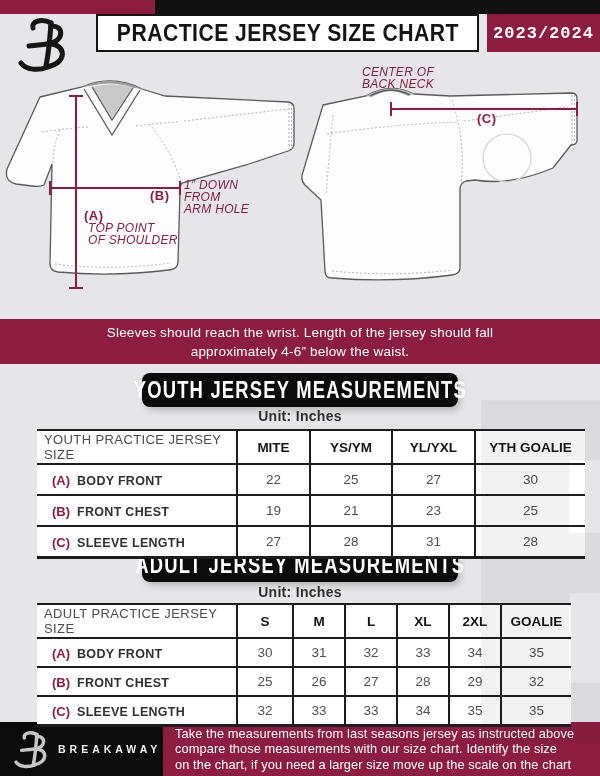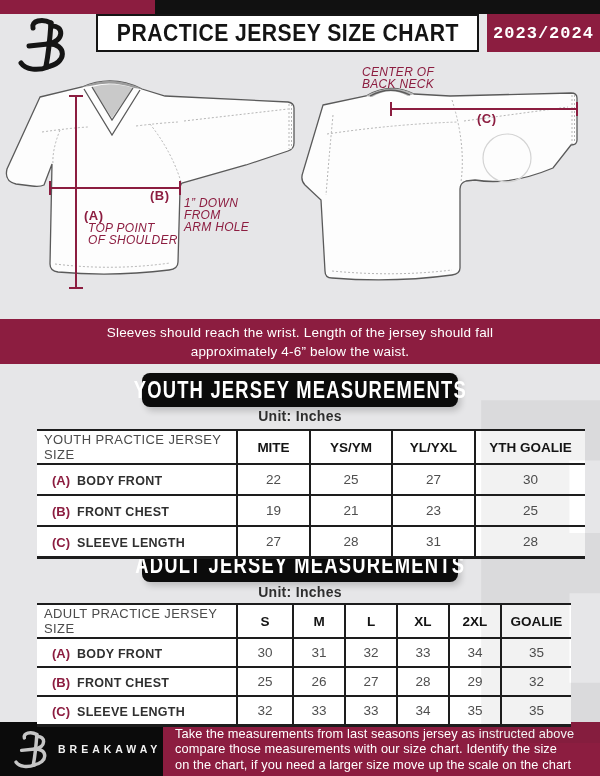--- a/index.html
+++ b/index.html
@@ -152,21 +152,21 @@
   <div class="anno" style="left:84px;top:206px;">
     <span class="ltr">(A)</span>
   </div>
   <div class="anno note" style="left:88px;top:222px;">
     <div class="note">TOP POINT</div>
     <div class="note">OF SHOULDER</div>
   </div>
   <div class="anno" style="left:150px;top:186px;">
     <span class="ltr">(B)</span>
   </div>
-  <div class="anno note" style="left:184px;top:197px;">
+  <div class="anno note" style="left:184px;top:179px;">
     <div class="note">1” DOWN</div>
     <div class="note">FROM</div>
     <div class="note">ARM HOLE</div>
   </div>
   <div class="anno note" style="left:362px;top:66px;">
     <div class="note">CENTER OF</div>
     <div class="note">BACK NECK</div>
   </div>
   <div class="anno" style="left:477px;top:109px;">
     <span class="ltr">(C)</span>

